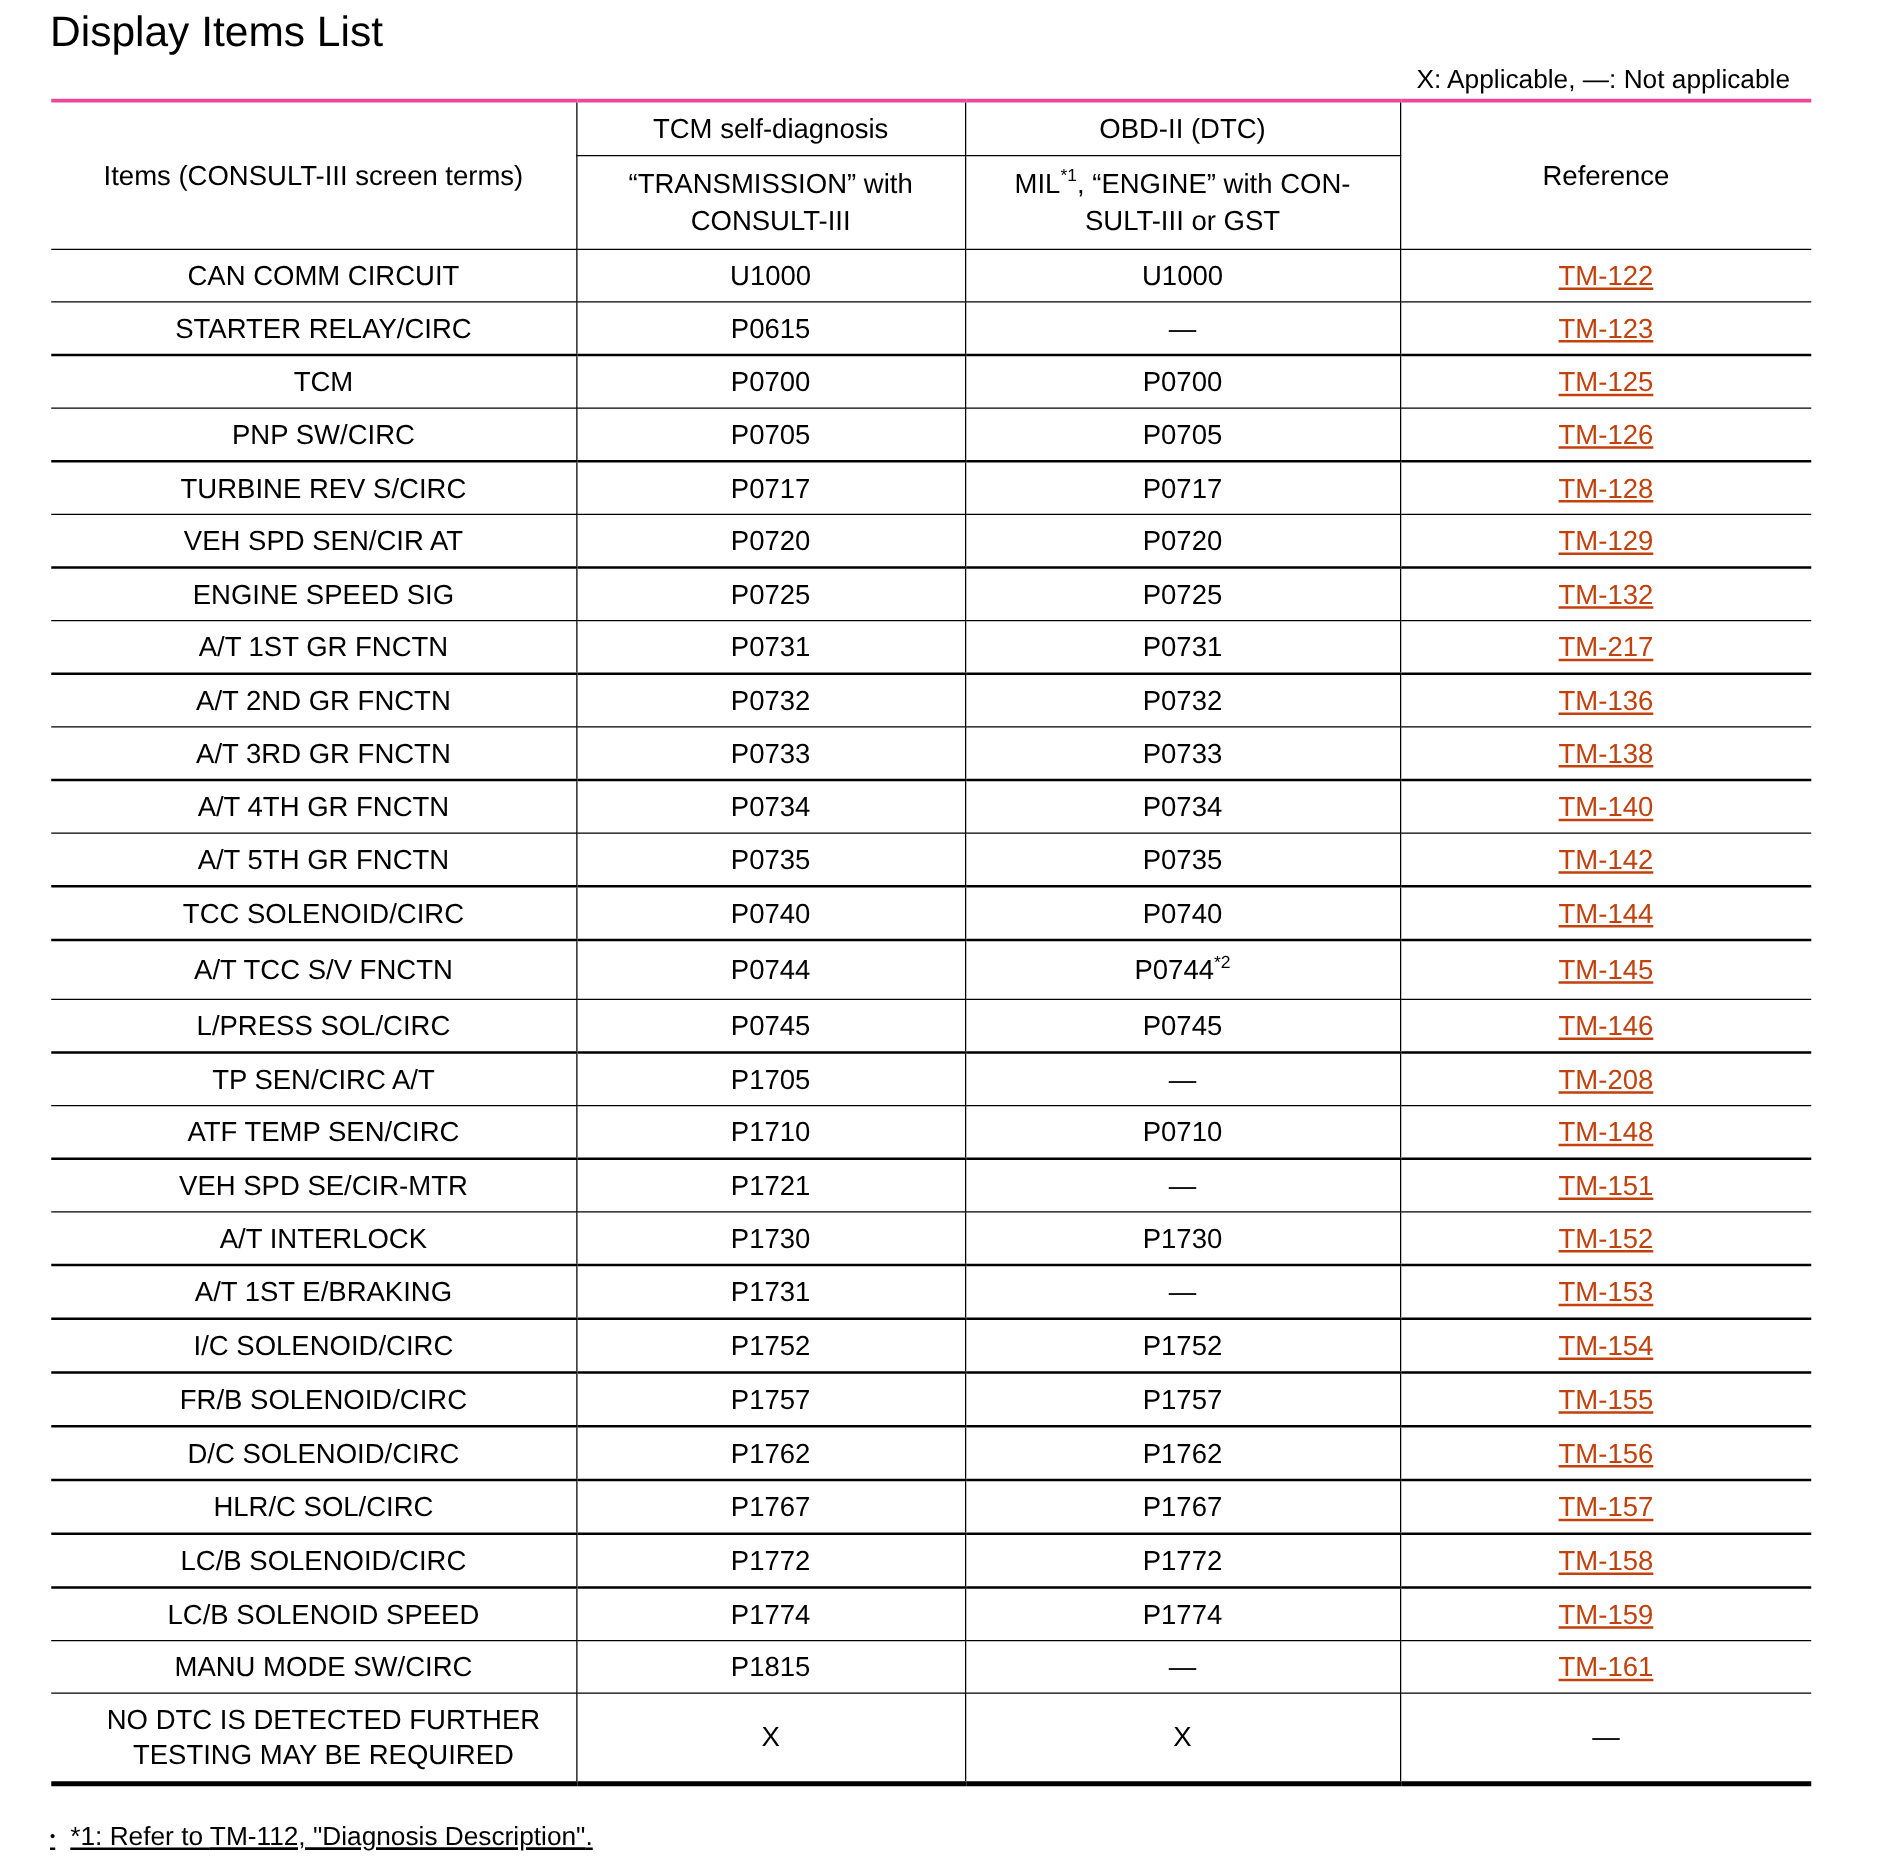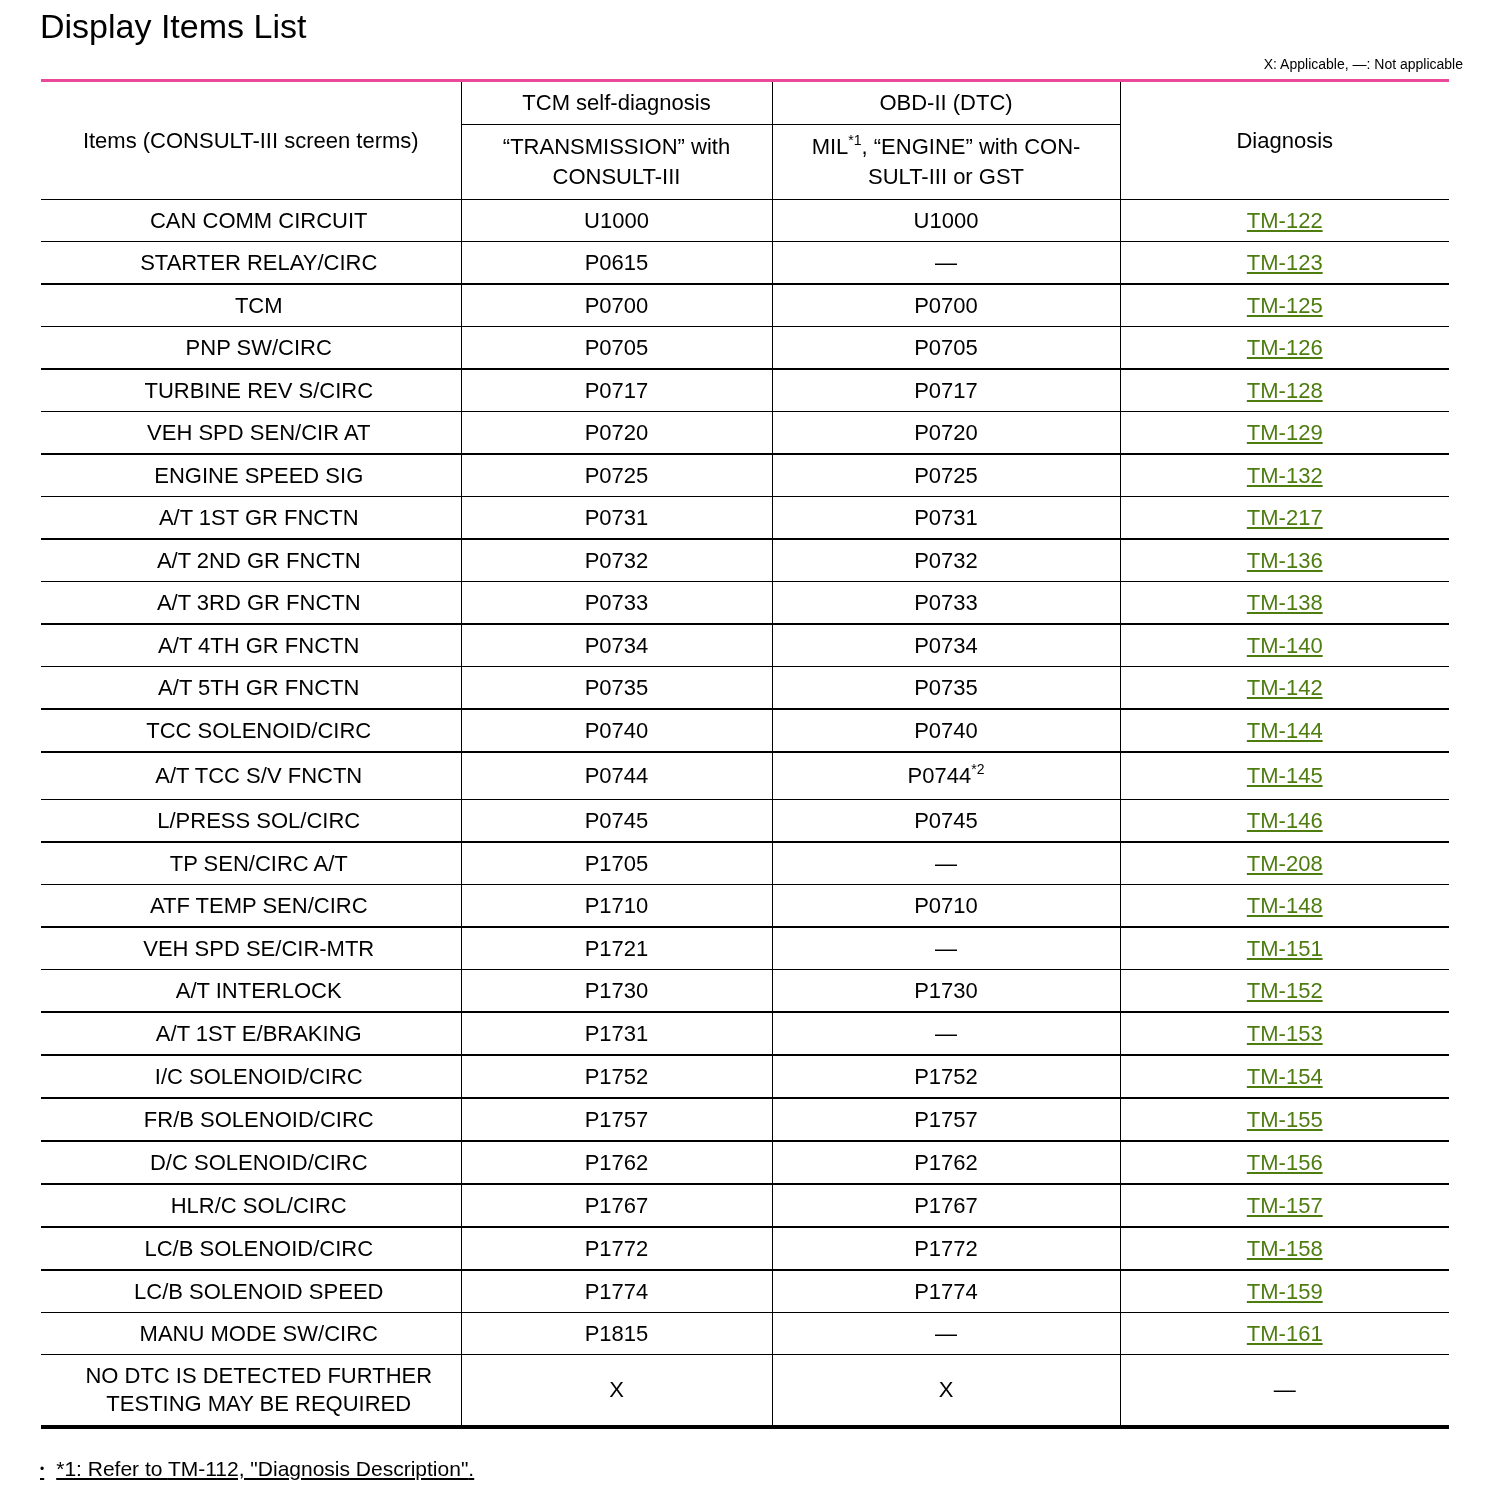--- a/index.html
+++ b/index.html
@@ -5,22 +5,22 @@
   html, body { margin: 0; padding: 0; background: #ffffff; }
   body {
     width: 1504px; height: 1500px; position: relative; overflow: hidden;
     font-family: "Liberation Sans", sans-serif; color: #000;
   }
   .title {
     position: absolute; left: 40px; top: 10px;
     font-size: 34px; line-height: 32px;
   }
   .legend {
-    position: absolute; right: 41px; top: 50px;
-    font-size: 14px; line-height: 28px; margin-left: 48px;
+    position: absolute; right: 72px; top: 50px;
+    font-size: 21px; line-height: 28px; margin-left: 48px;
   }
   table.dtc {
     position: absolute; left: 41px; top: 79px;
     width: 1408px; border-collapse: collapse; table-layout: fixed;
     font-size: 22px;
   }
   table.dtc col.c1 { width: 420px; }
   table.dtc col.c2 { width: 311px; }
   table.dtc col.c3 { width: 348px; }
   table.dtc col.c4 { width: 329px; }
@@ -31,21 +31,21 @@
   table.dtc tr:first-child th { border-top: 3px solid #ec4899; }
   table.dtc th:first-child, table.dtc td:first-child { border-left: none; }
   table.dtc th:last-child, table.dtc td:last-child { border-right: none; }
   table.dtc thead tr.h1 th { height: 42px; }
   table.dtc thead tr.h2 th { height: 74px; line-height: 30px; }
   table.dtc tbody td { height: 41px; }
   table.dtc tbody tr.tall td { height: 46px; }
   table.dtc tbody tr.last td { height: 70px; border-bottom: 4px solid #000; line-height: 28px; }
   table.dtc tbody tr.thick td { border-bottom-width: 2.5px; }
   td.item { text-align: center; padding-left: 16px !important; }
-  td.ref a { color: #4d7c0f; text-decoration: underline; }
+  td.ref a { color: #c2410c; text-decoration: underline; }
   sup { font-size: 14px; vertical-align: 9px; line-height: 0; }
   .footnote {
     position: absolute; left: 40px; top: 1455px;
     font-size: 21px; line-height: 28px; text-decoration: underline;
   }
   .footnote .bullet { font-size: 12px; margin-right: 12px; vertical-align: 3px; }
   .footnote a { color: #000; text-decoration: underline; }
 </style>
 </head>
 <body>
@@ -58,21 +58,21 @@
       <col class="c1">
       <col class="c2">
       <col class="c3">
       <col class="c4">
     </colgroup>
   <thead>
     <tr class="h1">
       <th rowspan="2">Items (CONSULT-III screen terms)</th>
       <th>TCM self-diagnosis</th>
       <th>OBD-II (DTC)</th>
-      <th rowspan="2">Diagnosis</th>
+      <th rowspan="2">Reference</th>
     </tr>
     <tr class="h2">
       <th><span style="display:inline-block;width:260px;">“TRANSMISSION” with CONSULT-III</span></th>
       <th><span style="display:inline-block;width:300px;"><span>MIL</span><sup>*1</sup><span>, “ENGINE” with CON-SULT-III or GST</span></span></th>
     </tr>
   </thead>
   <tbody id="rows">
       <tr>
         <td class="item">CAN COMM CIRCUIT</td>
         <td>U1000</td>

